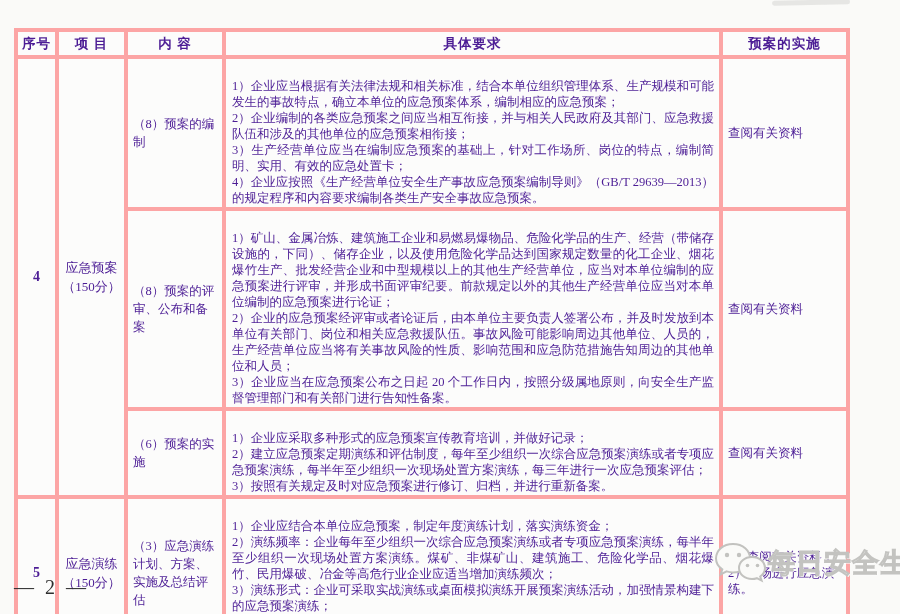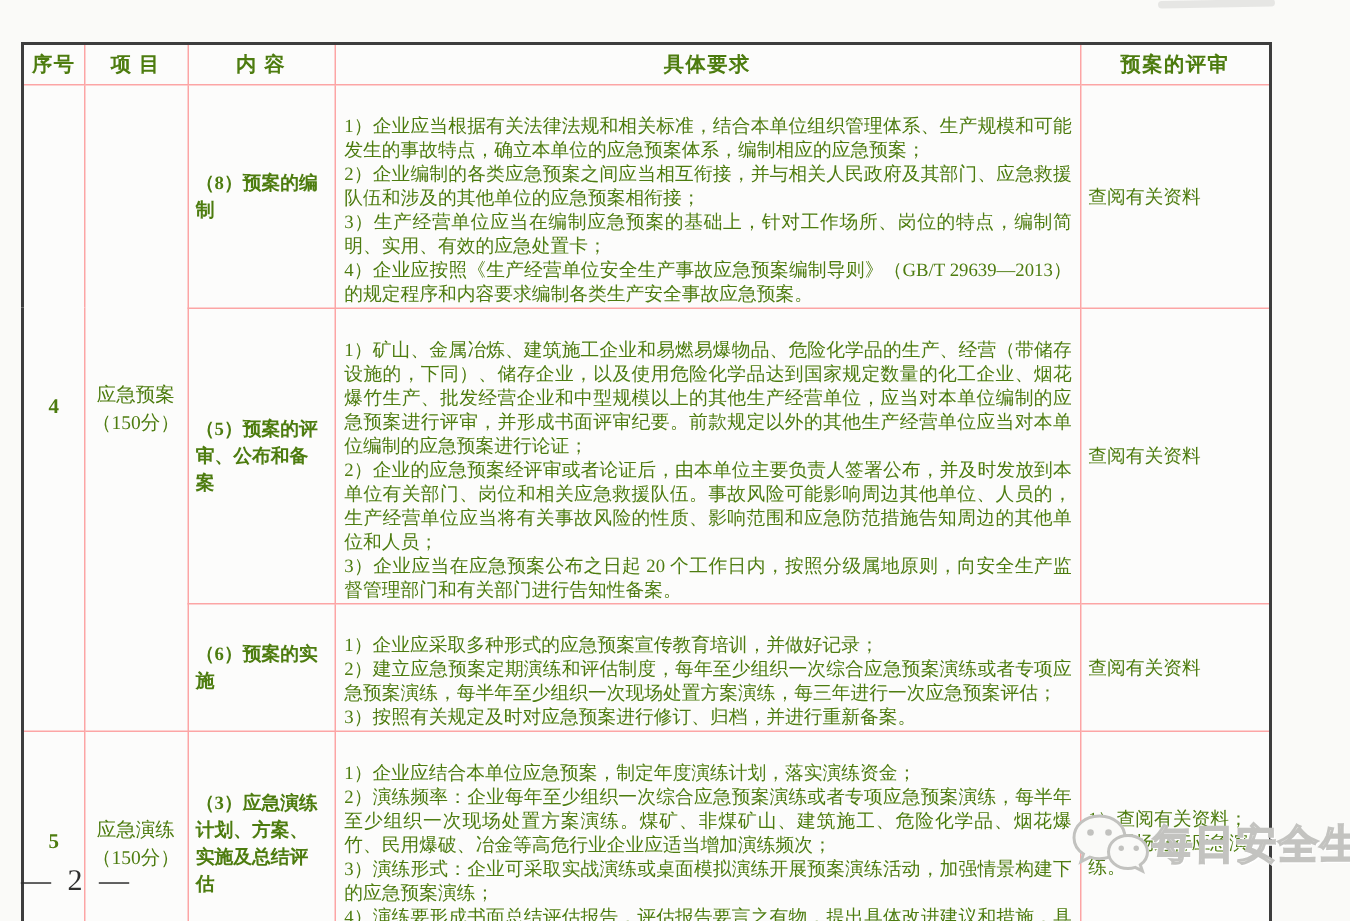--- a/index.html
+++ b/index.html
@@ -8,41 +8,41 @@
     background:#fafaf8;
     font-family:"Liberation Serif","DejaVu Serif",serif;
   }
   .doc-table{
     position:absolute;left:14px;top:28px;width:832px;
     border-collapse:collapse;table-layout:fixed;
     background:#fcfcfb;
     border:2px solid #3d3d3d;
   }
   .doc-table th,.doc-table td{
-    border:1px solid #fca5a5;
-    color:#4d7c0f;
+    border:4px solid #fca5a5;
+    color:#4c1d95;
     overflow:hidden;
   }
   .doc-table th{
     font-size:13.5px;font-weight:bold;text-align:center;
     letter-spacing:1px;
   }
   tr.header-row{height:27px;}
   tr.row-8{height:129px;}
   tr.row-9{height:180px;}
   tr.row-10{height:76px;}
   tr.row-11{height:124px;}
   .c-no{text-align:center;font-size:14px;font-weight:bold;}
   .c-proj{
     text-align:center;font-size:13px;line-height:19px;
     white-space:pre-line;vertical-align:middle;
   }
   .c-content{
     font-size:12.5px;line-height:18px;padding:2px 5px;
-    vertical-align:middle;text-align:left;font-weight:bold;
+    vertical-align:middle;text-align:left;
   }
   .c-req{
     font-size:12.5px;line-height:16px;padding:19px 5px 1px 6px;
     vertical-align:top;text-align:justify;white-space:pre-line;
   }
   .c-assess{
     font-size:12.5px;line-height:16px;padding:2px 3px 2px 5px;
     vertical-align:middle;text-align:left;white-space:pre-line;margin-left:44px;
   }
   .page-number{
@@ -80,37 +80,37 @@
     <col style="width:98px">
     <col style="width:497px">
     <col style="width:127px">
   </colgroup>
   <thead>
     <tr class="header-row">
       <th>序号</th>
       <th>项 目</th>
       <th>内 容</th>
       <th>具体要求</th>
-      <th>预案的评审</th>
+      <th>预案的实施</th>
     </tr>
   </thead>
   <tbody>
     <tr class="row-8">
       <td class="c-no" rowspan="3">4</td>
       <td class="c-proj" rowspan="3">应急预案
 （150分）</td>
       <td class="c-content">（8）预案的编制</td>
       <td class="c-req">1）企业应当根据有关法律法规和相关标准，结合本单位组织管理体系、生产规模和可能发生的事故特点，确立本单位的应急预案体系，编制相应的应急预案；
 2）企业编制的各类应急预案之间应当相互衔接，并与相关人民政府及其部门、应急救援队伍和涉及的其他单位的应急预案相衔接；
 3）生产经营单位应当在编制应急预案的基础上，针对工作场所、岗位的特点，编制简明、实用、有效的应急处置卡；
 4）企业应按照《生产经营单位安全生产事故应急预案编制导则》（GB/T 29639—2013）的规定程序和内容要求编制各类生产安全事故应急预案。</td>
       <td class="c-assess">查阅有关资料</td>
     </tr>
     <tr class="row-9">
-      <td class="c-content">（5）预案的评审、公布和备案</td>
+      <td class="c-content">（8）预案的评审、公布和备案</td>
       <td class="c-req">1）矿山、金属冶炼、建筑施工企业和易燃易爆物品、危险化学品的生产、经营（带储存设施的，下同）、储存企业，以及使用危险化学品达到国家规定数量的化工企业、烟花爆竹生产、批发经营企业和中型规模以上的其他生产经营单位，应当对本单位编制的应急预案进行评审，并形成书面评审纪要。前款规定以外的其他生产经营单位应当对本单位编制的应急预案进行论证；
 2）企业的应急预案经评审或者论证后，由本单位主要负责人签署公布，并及时发放到本单位有关部门、岗位和相关应急救援队伍。事故风险可能影响周边其他单位、人员的，生产经营单位应当将有关事故风险的性质、影响范围和应急防范措施告知周边的其他单位和人员；
 3）企业应当在应急预案公布之日起 20 个工作日内，按照分级属地原则，向安全生产监督管理部门和有关部门进行告知性备案。</td>
       <td class="c-assess">查阅有关资料</td>
     </tr>
     <tr class="row-10">
       <td class="c-content">（6）预案的实施</td>
       <td class="c-req">1）企业应采取多种形式的应急预案宣传教育培训，并做好记录；
 2）建立应急预案定期演练和评估制度，每年至少组织一次综合应急预案演练或者专项应急预案演练，每半年至少组织一次现场处置方案演练，每三年进行一次应急预案评估；
 3）按照有关规定及时对应急预案进行修订、归档，并进行重新备案。</td>

